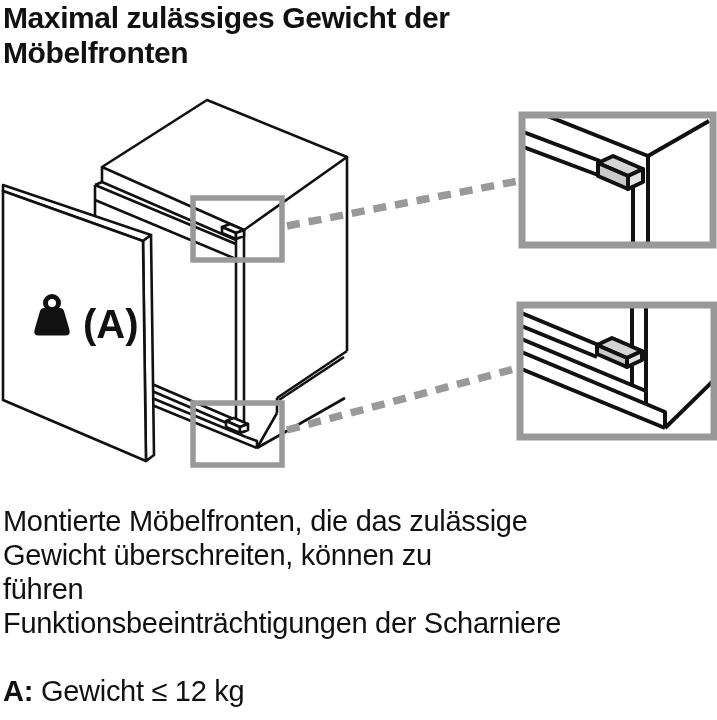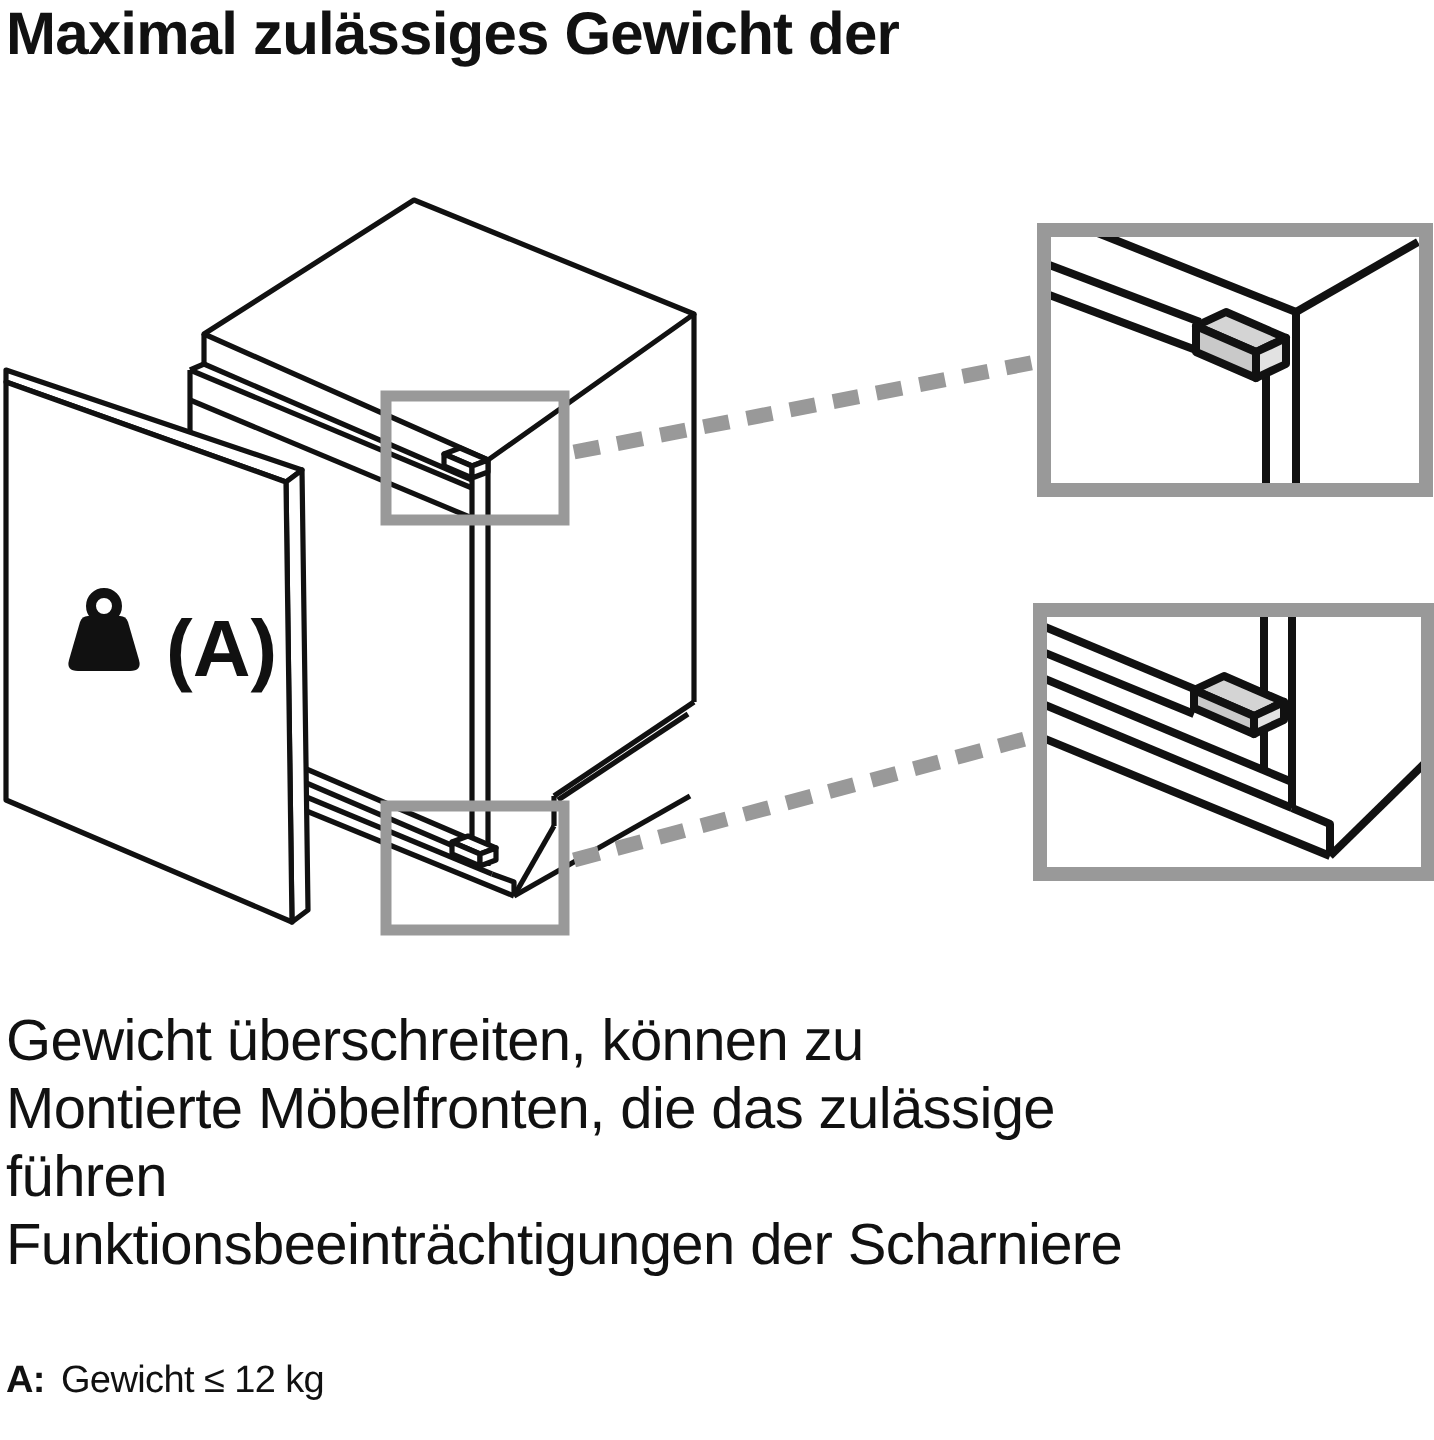--- a/index.html
+++ b/index.html
@@ -20,21 +20,21 @@
   }
   .diagram{position:absolute;left:0;top:0;}
   .warning-text{
     position:absolute;left:3px;top:504px;
     font-size:29px;line-height:34px;
     letter-spacing:-0.3px;
     color:var(--line,#111);
   }
   .weight-spec{
     position:absolute;left:3px;top:674px;
-    font-size:19px;line-height:34px;
+    font-size:29px;line-height:34px;
     letter-spacing:-0.3px;
     color:var(--line,#111);
   }
   .weight-spec b{margin-right:8px;}
   
   .ln{fill:none;stroke:var(--line,#111);stroke-width:2.6;stroke-linejoin:round;}
   .wh{fill:#fff;stroke:var(--line,#111);stroke-width:2.6;stroke-linejoin:round;}
   .dln{fill:none;stroke:var(--line,#111);stroke-width:4;stroke-linejoin:round;}
   .co{fill:none;stroke:var(--callout-gray,#999);}
   .dash{fill:none;stroke:var(--callout-gray,#999);stroke-width:7.5;stroke-dasharray:13 9;}
@@ -46,21 +46,21 @@
     font-family:"Liberation Sans",sans-serif;
     font-size:40px;font-weight:bold;
     fill:var(--line,#111);
   }
 </style>
 </head>
 <body>
 
 <div class="page">
 
-  <h1 class="page-title"><span>Maximal zulässiges Gewicht der</span><br></h1>
+  <h1 class="page-title"><span>Maximal zulässiges Gewicht der</span><br><span>Möbelfronten</span></h1>
 
   <svg class="diagram" width="717" height="720" viewBox="0 0 717 720" xmlns="http://www.w3.org/2000/svg">
 
     <g>
 
       <polygon class="wh" points="102,167 207,100 347,157 244,230"></polygon>
 
       <path class="ln" d="M347,157 L347,351"></path>
 
       <g>
@@ -168,21 +168,21 @@
           <polygon class="blk-top" points="597,345 612,338 642,351 627,358"></polygon>
           <polygon class="blk-front" points="597,345 627,358 627,367 597,354"></polygon>
           <polygon class="blk-end" points="627,358 642,351 642,360 627,367"></polygon>
         </g>
       </g>
       <rect class="co" x="520" y="305" width="194" height="132" stroke-width="7"></rect>
     </g>
   </svg>
 
   <div class="warning-text">
+    <div>Montierte Möbelfronten, die das zulässige</div>
     <div>Gewicht überschreiten, können zu</div>
-    <div>Montierte Möbelfronten, die das zulässige</div>
     <div>führen</div>
     <div>Funktionsbeeinträchtigungen der Scharniere</div>
   </div>
 
   <div class="weight-spec"><b>A:</b><span>Gewicht ≤ 12 kg</span></div>
 
 </div>
 
 </body></html>

